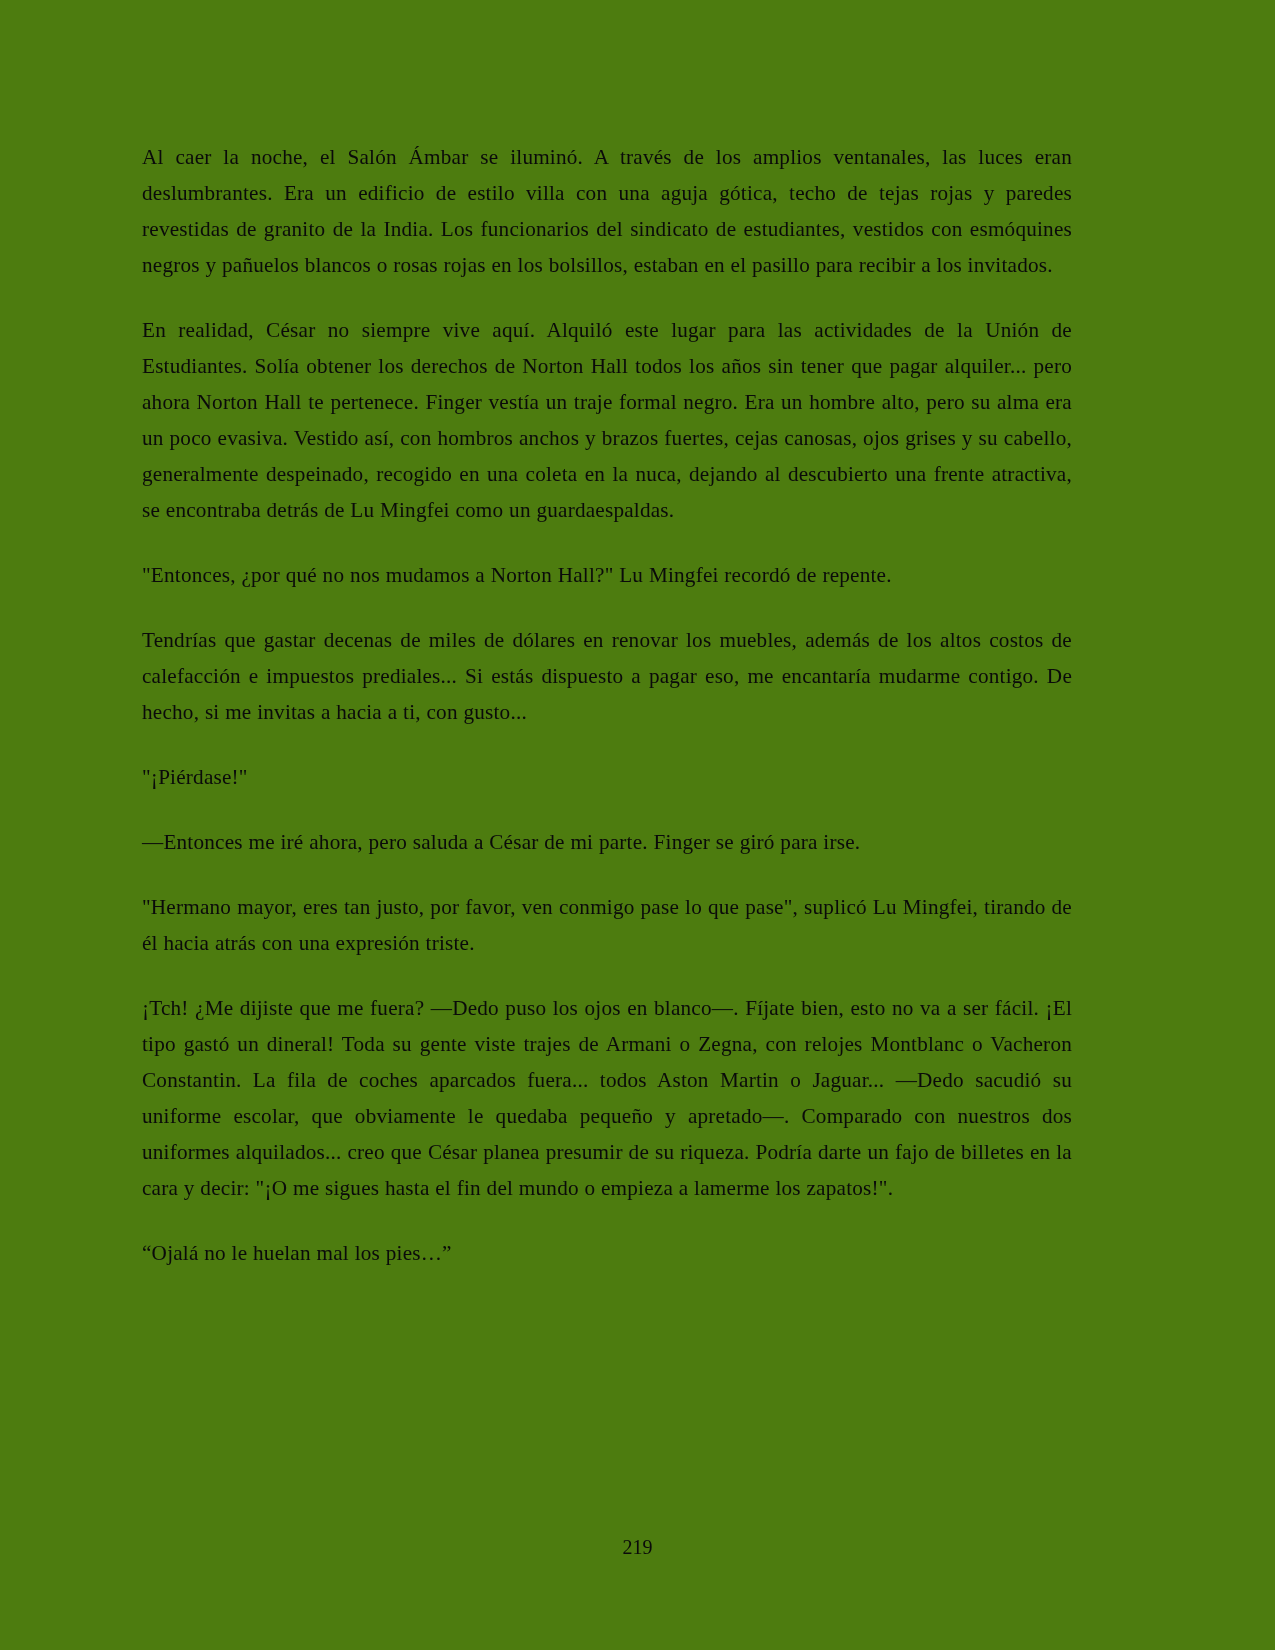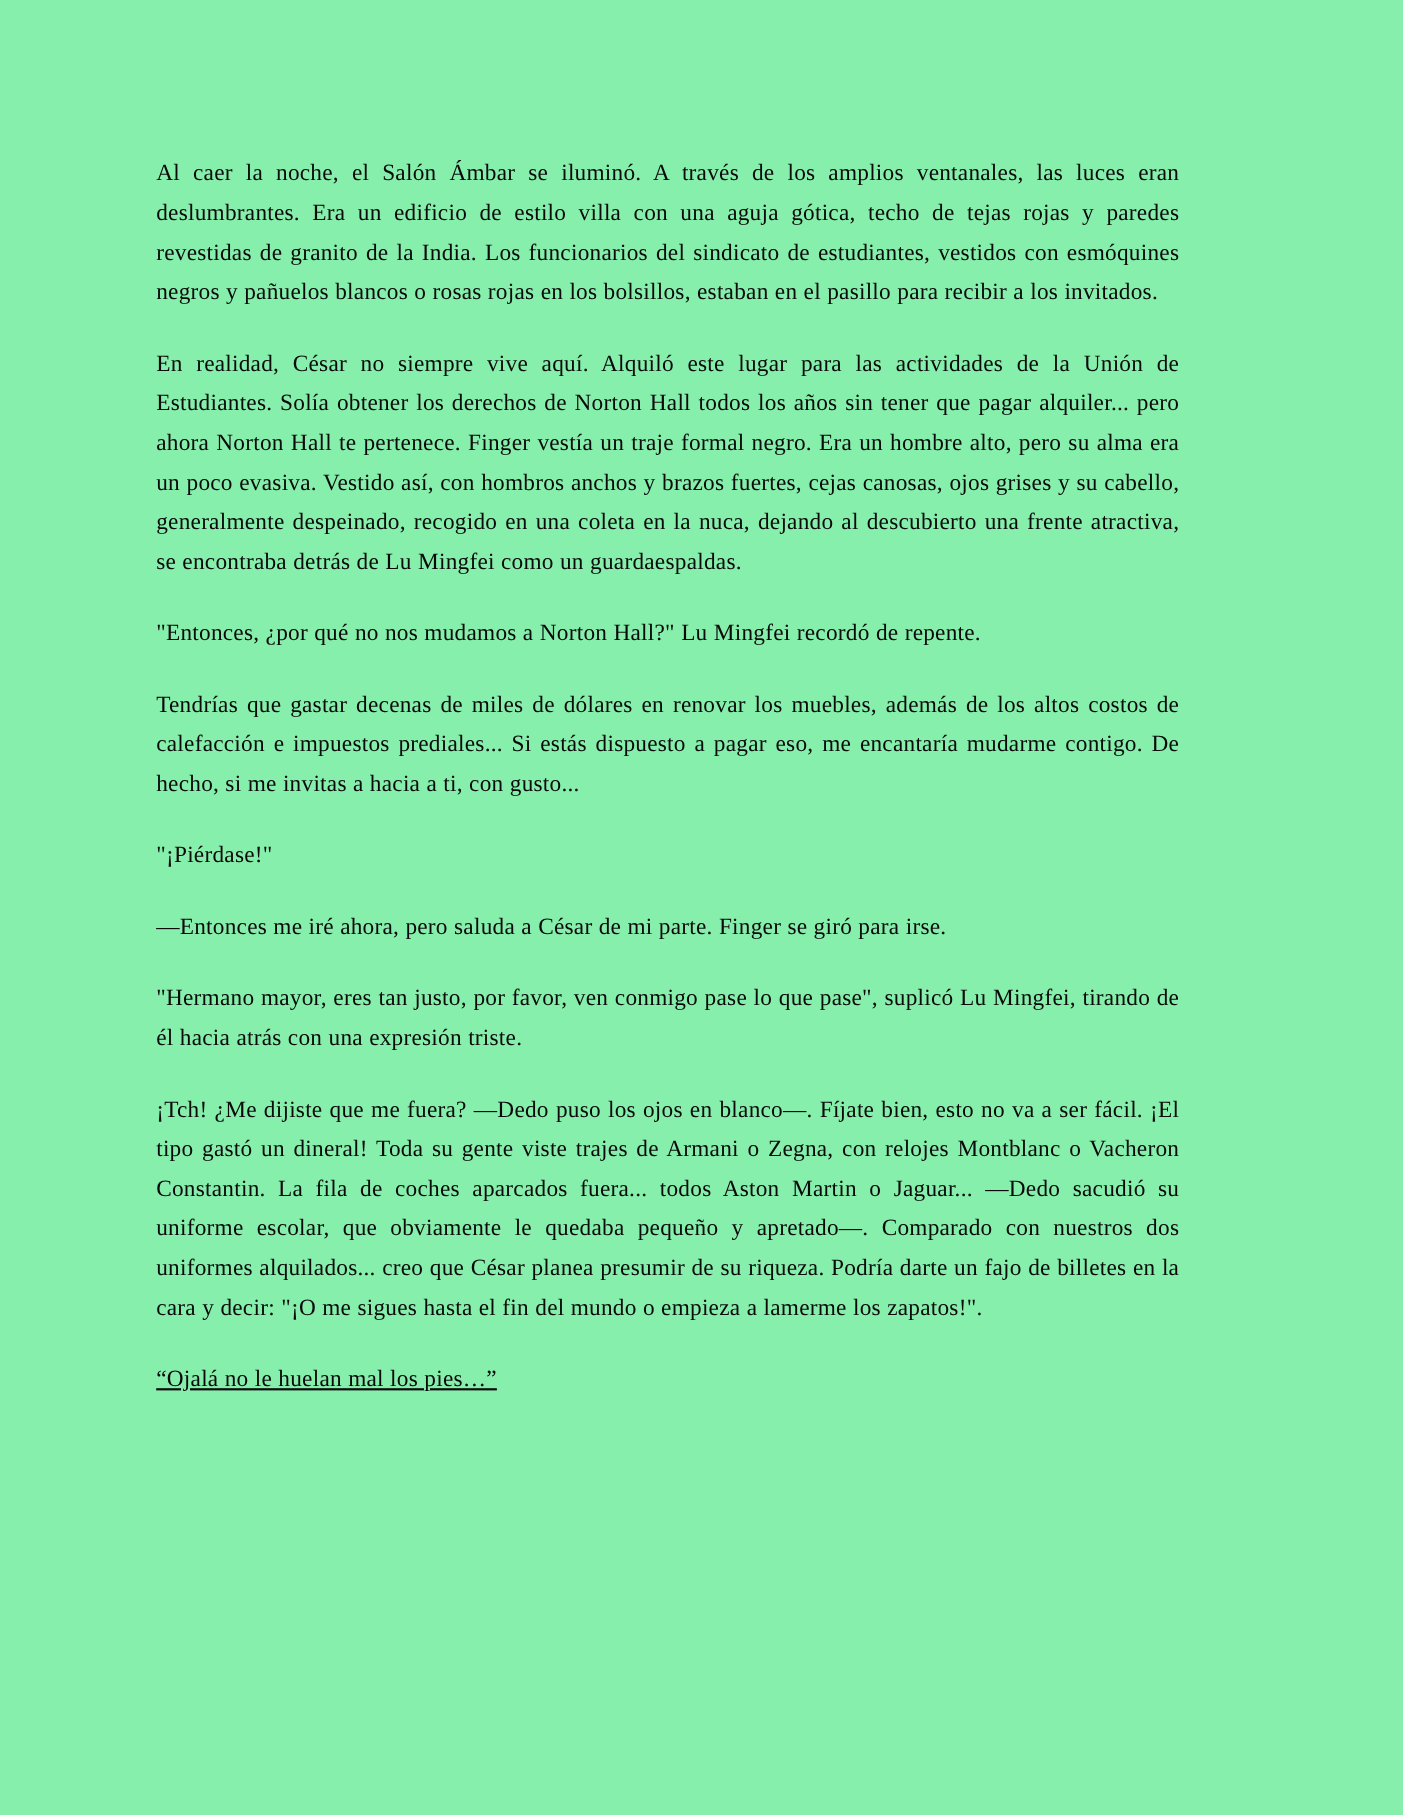--- a/index.html
+++ b/index.html
@@ -17,21 +17,21 @@
     color: #000000;
     -webkit-font-smoothing: antialiased;
   }
 
   .page {
     position: absolute;
     left: 0;
     top: 0;
     width: 1275px;
     height: 1650px;
-    background: #86efac;
+    background: #4d7c0f;
   }
 
   .text-column {
     position: absolute;
     left: 142px;
     top: 139px;
     width: 930px;
   }
 
   p.para {
@@ -42,21 +42,20 @@
     text-align: justify;
     text-justify: inter-word;
     color: #0a0a0a;
     letter-spacing: 0.01em;
     word-spacing: 0.01em;
     hyphens: none;
   }
 
   p.para:last-child {
     margin-bottom: 0;
-    text-decoration: underline;
   }
 
   
   p.para.single {
     text-align: left;
   }
 
   .page-number {
     position: absolute;
     left: 0;
@@ -90,14 +89,15 @@
     <p class="para single">—Entonces me iré ahora, pero saluda a César de mi parte. Finger se giró para irse.</p>
 
     <p class="para">"Hermano mayor, eres tan justo, por favor, ven conmigo pase lo que pase", suplicó Lu Mingfei, tirando de él hacia atrás con una expresión triste.</p>
 
     <p class="para">¡Tch! ¿Me dijiste que me fuera? —Dedo puso los ojos en blanco—. Fíjate bien, esto no va a ser fácil. ¡El tipo gastó un dineral! Toda su gente viste trajes de Armani o Zegna, con relojes Montblanc o Vacheron Constantin. La fila de coches aparcados fuera... todos Aston Martin o Jaguar... —Dedo sacudió su uniforme escolar, que obviamente le quedaba pequeño y apretado—. Comparado con nuestros dos uniformes alquilados... creo que César planea presumir de su riqueza. Podría darte un fajo de billetes en la cara y decir: "¡O me sigues hasta el fin del mundo o empieza a lamerme los zapatos!".</p>
 
     <p class="para single">“Ojalá no le huelan mal los pies…”</p>
 
   </div>
 
+  <div class="page-number">219</div>
 
 </div>
 
 </body></html>

